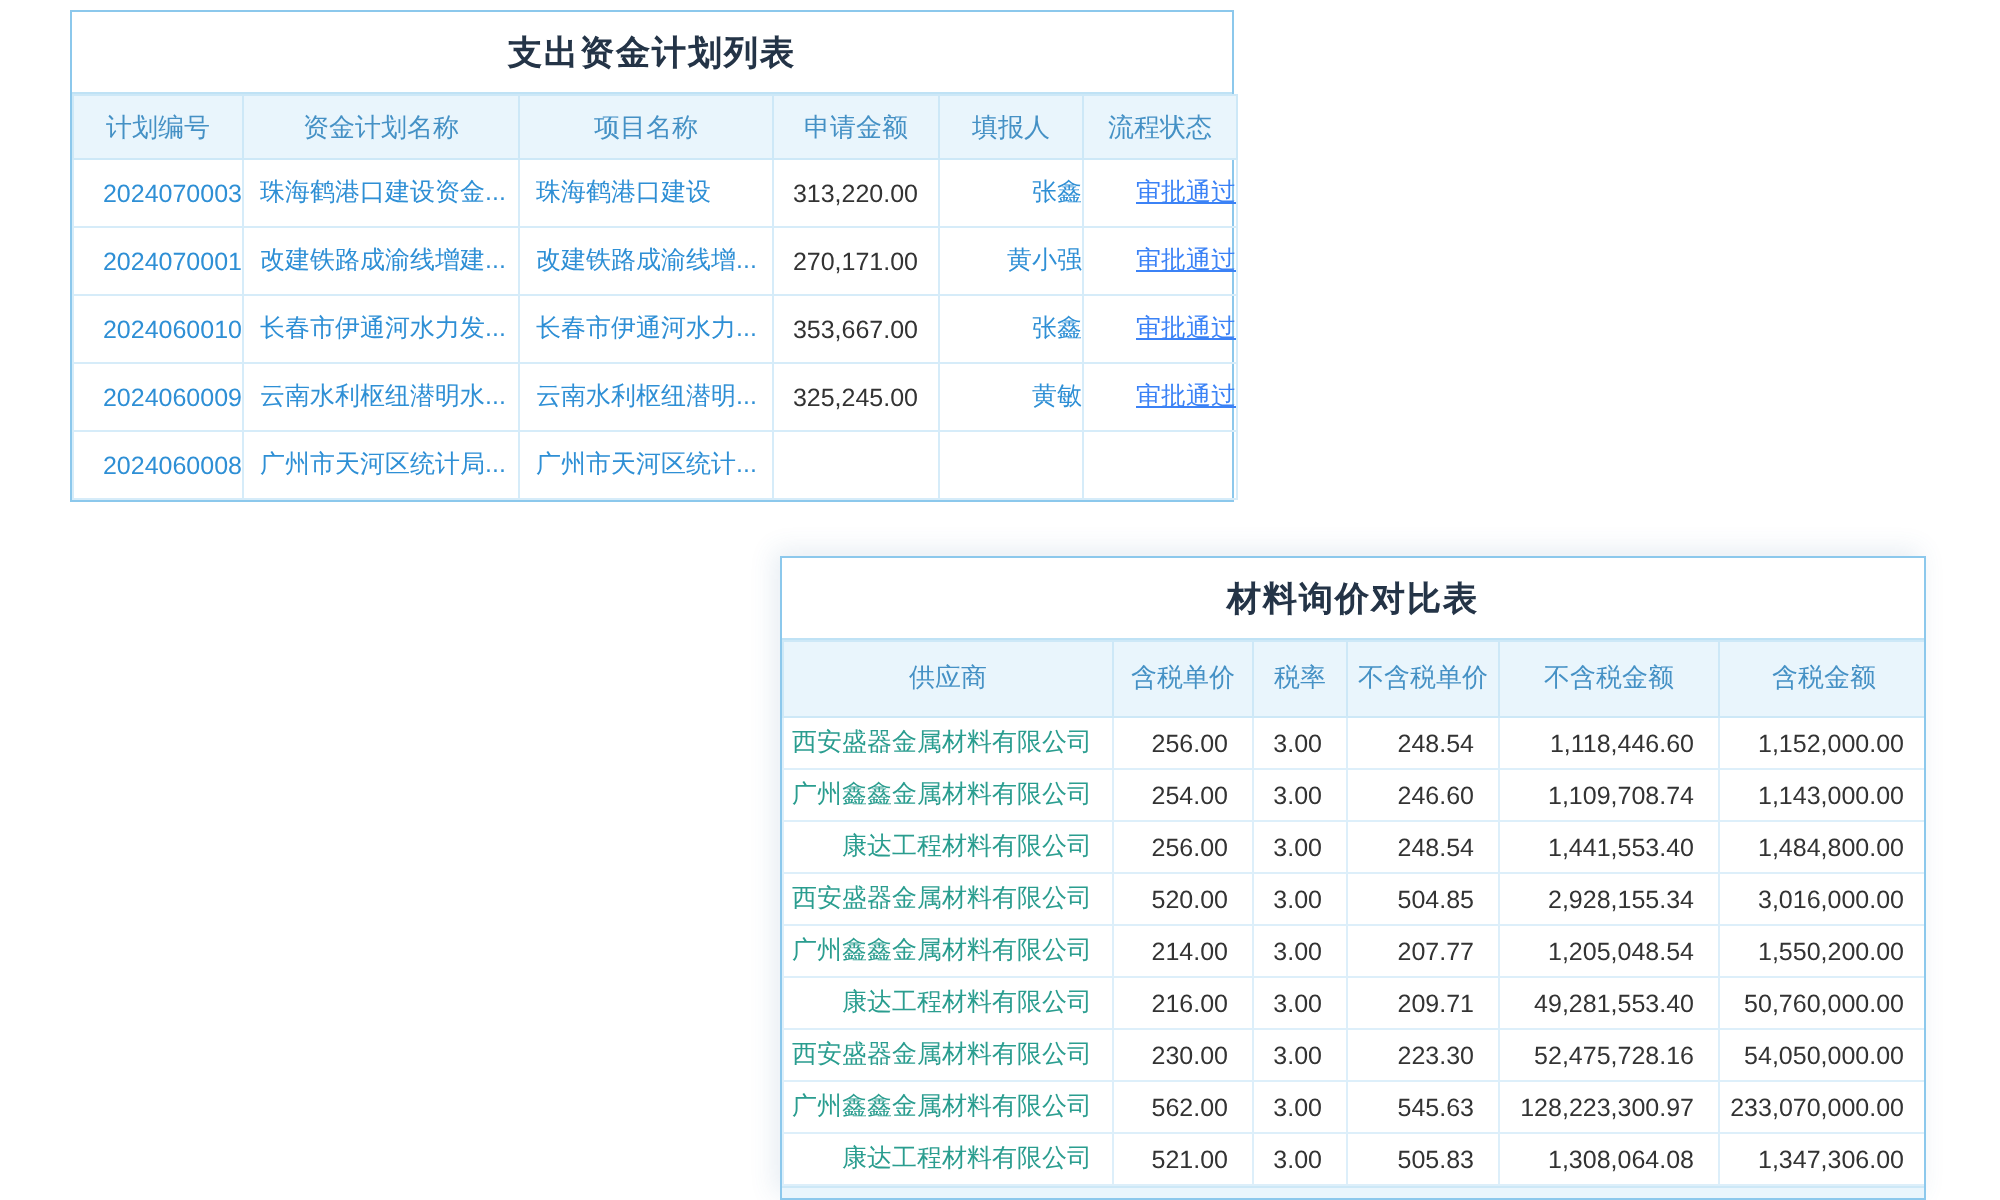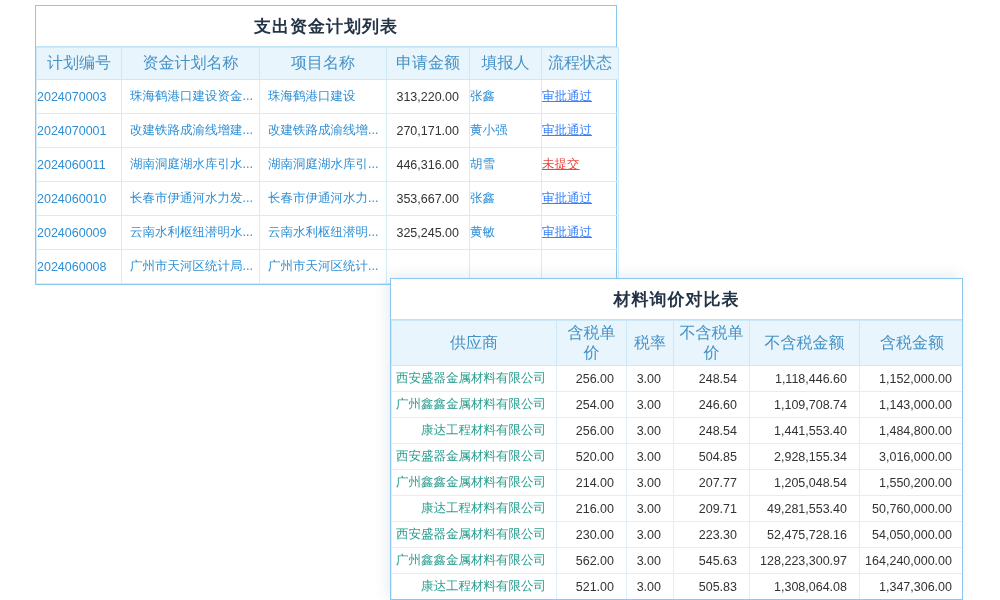--- a/index.html
+++ b/index.html
@@ -9,35 +9,35 @@
 
   .panel { position:absolute; background:#fff; border:1px solid #8cc8ec; }
   .panel1 { left:35px; top:5px; width:582px; }
   .panel2 { left:390px; top:278px; width:573px; height:322px; overflow:hidden;
             box-shadow:-3px -3px 12px rgba(60,110,160,.12); }
 
   .panel-title { font-size:17px; font-weight:bold; color:#243447; text-align:center;
                  padding:9px 0 8px; border-bottom:1px solid #bfe2f5; letter-spacing:1px; }
 
   table { border-collapse:collapse; width:100%; table-layout:fixed; }
-  th { background:#e9f5fc; color:#4591c5; font-weight:normal; font-size:16px;
+  th { background:#e9f5fc; color:#4591c5; font-weight:normal; font-size:13px;
        text-align:center; vertical-align:middle; padding:2px 4px; }
   td { font-size:12.5px; color:#333; vertical-align:middle; }
 
   .t1 th { height:32px; border:1px solid #cde8f7; }
   .t1 td { height:34px; border:1px solid #d6ecf9; }
   .t2 th { height:38px; border:1px solid #cde8f7; line-height:1.25; }
   .t2 td { height:26px; border:1px solid #ddeffa; }
 
   .link { color:#2e8fd5; cursor:pointer; }
   .supplier { color:#2a9d8f; cursor:pointer; }
   .green { color:#3b82f6; text-decoration:underline; cursor:pointer; }
   .red { color:#e8453c; text-decoration:underline; cursor:pointer; }
 
-  .cell-center { text-align:left; }
+  .cell-center { text-align:right; }
   .cell-right { text-align:right; padding-right:12px; }
   .cell-left { text-align:left; padding-left:8px; }
   .trunc { white-space:nowrap; overflow:hidden; padding-right:0; }
   .c-amt { text-align:right; padding-right:10px; }
   .c-supplier { text-align:right; padding-right:10px; white-space:nowrap; overflow:hidden; }
 
   .strip { height:12px; background:#e9f5fc; border-top:1px solid #cde8f7; }
 </style>
 </head>
 <body>
@@ -78,28 +78,20 @@
 
   <tr>
     <td class="link cell-center">2024070001</td>
     <td class="link cell-left trunc">改建铁路成渝线增建...</td>
     <td class="link cell-left trunc">改建铁路成渝线增...</td>
     <td class="c-amt">270,171.00</td>
     <td class="link cell-center">黄小强</td>
     <td class="cell-center green">审批通过</td>
   </tr>
 
-  <tr>
-    <td class="link cell-center">2024060011</td>
-    <td class="link cell-left trunc">湖南洞庭湖水库引水...</td>
-    <td class="link cell-left trunc">湖南洞庭湖水库引...</td>
-    <td class="c-amt">446,316.00</td>
-    <td class="link cell-center">胡雪</td>
-    <td class="cell-center red">未提交</td>
-  </tr>
 
   <tr>
     <td class="link cell-center">2024060010</td>
     <td class="link cell-left trunc">长春市伊通河水力发...</td>
     <td class="link cell-left trunc">长春市伊通河水力...</td>
     <td class="c-amt">353,667.00</td>
     <td class="link cell-center">张鑫</td>
     <td class="cell-center green">审批通过</td>
   </tr>
 
@@ -208,21 +200,21 @@
     <td class="cell-right">52,475,728.16</td>
     <td class="cell-right">54,050,000.00</td>
   </tr>
 
   <tr>
     <td class="supplier c-supplier">广州鑫鑫金属材料有限公司</td>
     <td class="cell-right">562.00</td>
     <td class="cell-right">3.00</td>
     <td class="cell-right">545.63</td>
     <td class="cell-right">128,223,300.97</td>
-    <td class="cell-right">164,240,000.00</td>
+    <td class="cell-right">233,070,000.00</td>
   </tr>
 
   <tr>
     <td class="supplier c-supplier">康达工程材料有限公司</td>
     <td class="cell-right">521.00</td>
     <td class="cell-right">3.00</td>
     <td class="cell-right">505.83</td>
     <td class="cell-right">1,308,064.08</td>
     <td class="cell-right">1,347,306.00</td>
   </tr>

